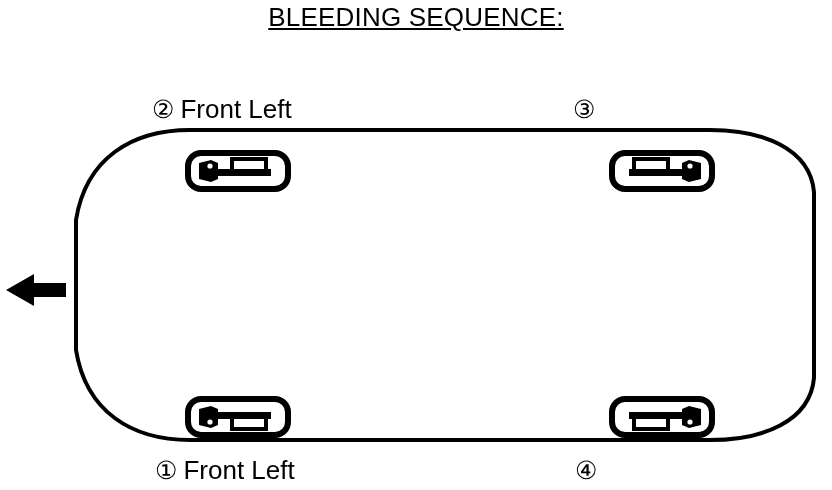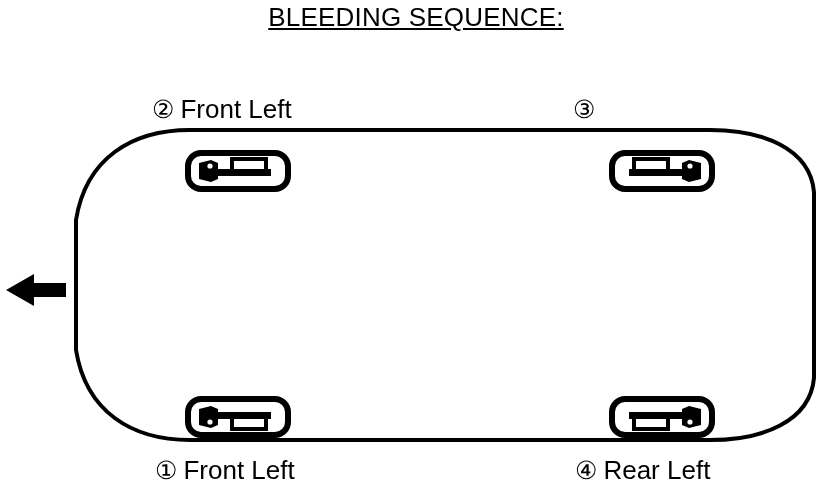--- a/index.html
+++ b/index.html
@@ -162,16 +162,15 @@
     <span class="num">③</span>
   </div>
 
   <div class="corner-label lbl-fl">
     <span class="num">①</span>
     <span>Front Left</span>
   </div>
 
   <div class="corner-label lbl-rl">
     <span class="num">④</span>
-    <span>Rear Left</span>
   </div>
 
 </div>
 
 </body></html>

